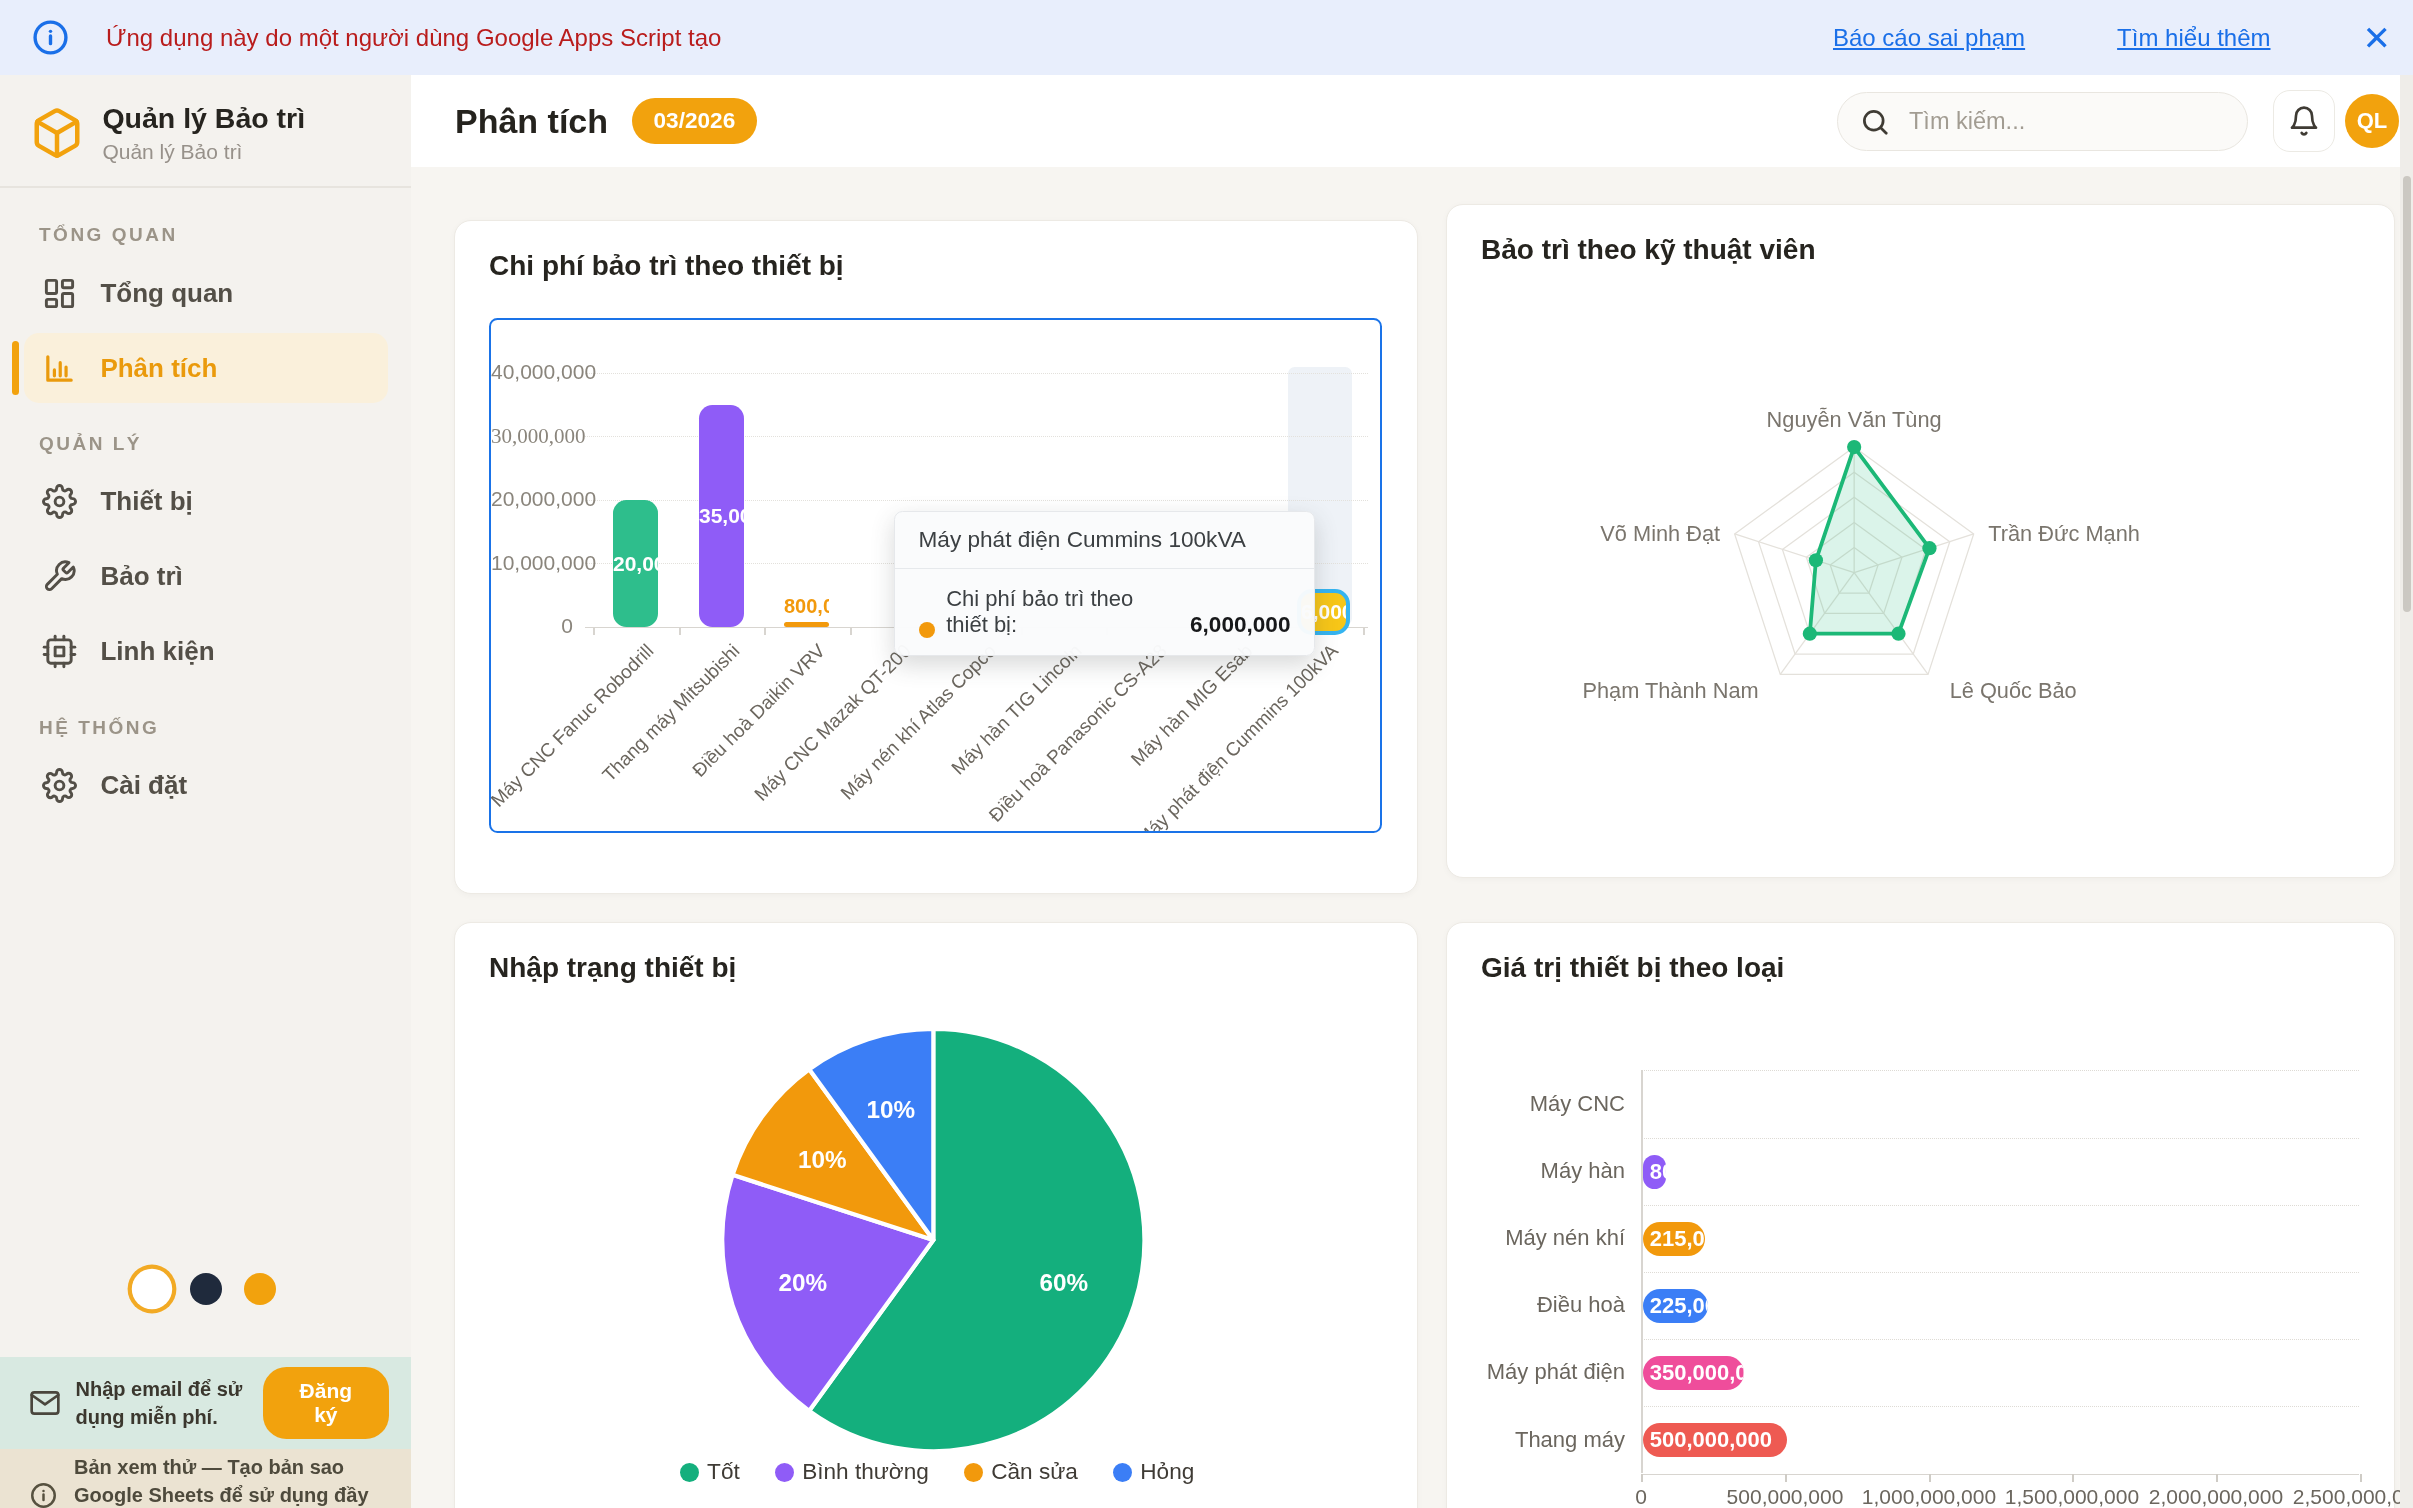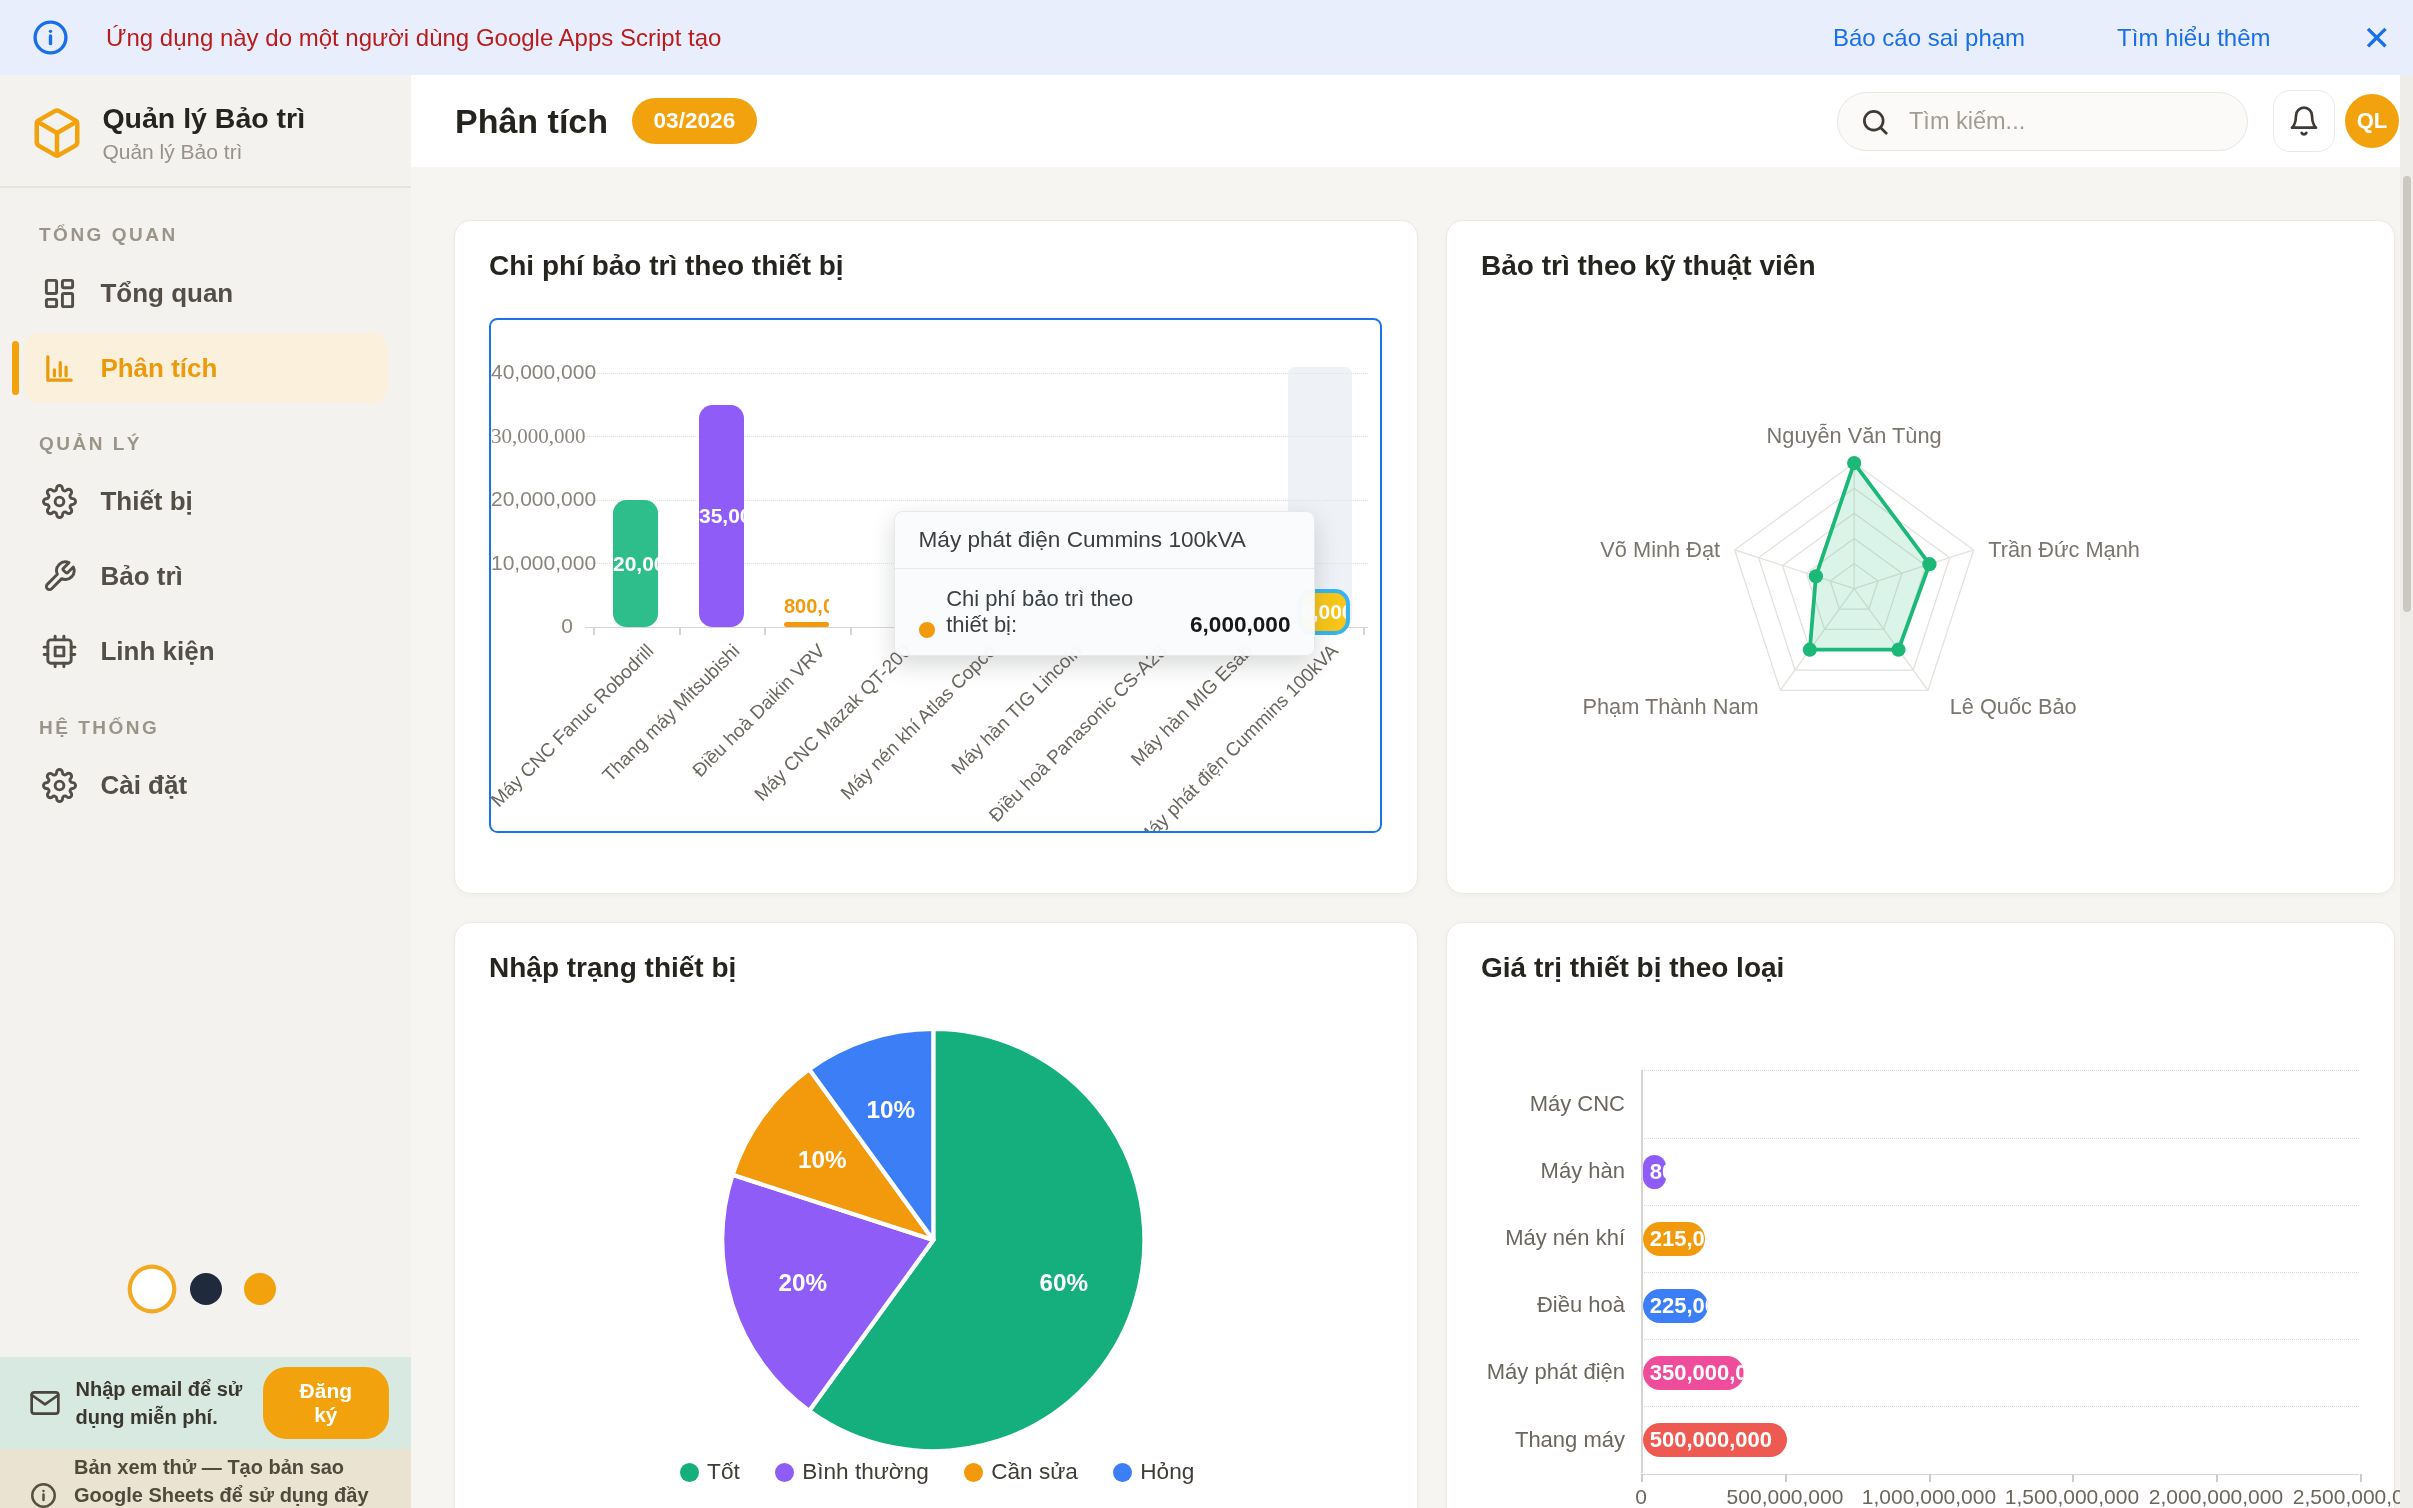--- a/index.html
+++ b/index.html
@@ -7,21 +7,21 @@
     width:2413px;height:1508px;overflow:hidden;position:relative;
     font-family:"Liberation Sans","DejaVu Sans",sans-serif;
     background:#F7F5F1;color:#2B2925;
   }
   
   .banner{position:absolute;left:0;top:0;width:2413px;height:75px;background:#E8EEFC;
     display:flex;align-items:center;z-index:30;}
   .banner-info{margin-left:32px;width:37px;height:37px;flex:0 0 auto;}
   .banner-text{margin-left:37px;font-size:24px;color:#b91c1c;}
   .banner-spacer{flex:1;}
-  .banner-link{font-size:24px;color:#1A6FE8;cursor:pointer;white-space:nowrap;}
+  .banner-link{font-size:24px;color:#1A6FE8;cursor:pointer;white-space:nowrap;text-decoration:underline;}
   .banner-link.report{margin-right:92px;}
   .banner-link.learn{margin-right:92px;}
   .banner-close{margin-right:22px;font-size:34px;color:#1A6FE8;cursor:pointer;line-height:1;font-weight:bold;}
   
   .sidebar{position:absolute;left:0;top:75px;width:411px;height:1433px;background:#F4F2EE;z-index:20;}
   .logo-row{display:flex;align-items:center;padding:27px 23.5px 22px 30px;}
   .logo-icon{width:54px;height:54px;color:#F2A20D;flex:0 0 auto;}
   .logo-txt{margin-left:18.4px;}
   .logo-title{font-size:28.5px;font-weight:bold;color:#26241F;}
   .logo-sub{font-size:21px;color:#97918A;margin-top:5px;}
@@ -62,21 +62,21 @@
     border-radius:17px;display:flex;align-items:center;justify-content:center;cursor:pointer;box-sizing:border-box;}
   .bell-btn .bicon{width:32px;height:32px;color:#3F3B34;}
   .avatar{position:absolute;left:1934px;top:19px;width:54px;height:54px;border-radius:50%;background:#F2A20D;
     display:flex;align-items:center;justify-content:center;color:#FFF;font-size:22px;font-weight:bold;cursor:pointer;}
   
   .content-bg{position:absolute;left:411px;top:168px;width:1989px;height:1341px;background:#F7F5F1;}
   .card{position:absolute;background:#FFF;border:1.7px solid #EDEAE4;border-radius:17px;
     box-shadow:0 1.7px 6.7px rgba(0,0,0,0.03);box-sizing:border-box;}
   .card h2{margin:28.5px 0 0 34px;font-size:28px;font-weight:bold;color:#26241F;}
   #card-cost{left:454px;top:220px;width:964px;height:674px;}
-  #card-tech{left:1446px;top:220px;width:949px;height:674px;}
+  #card-tech{left:1446px;top:204px;width:949px;height:674px;}
   #card-status{left:454px;top:922px;width:964px;height:620px;}
   #card-value{left:1446px;top:922px;width:949px;height:620px;}
   
   .chart1-canvas{position:absolute;left:34px;top:97px;width:893px;height:515px;border:2.5px solid #1A73E8;
     border-radius:8.4px;background:#FFF;overflow:hidden;box-sizing:border-box;}
   .gline{position:absolute;left:94px;right:11.7px;border-top:1.7px dotted #E3E1DC;}
   .gline.base{border-top:1.7px solid #D8D5D0;}
   .ylab{position:absolute;left:0;width:82px;text-align:right;font-size:21px;color:#8A857C;}
   .xtick{position:absolute;width:1.7px;height:7.5px;background:#D8D5D0;}
   .xlab{position:absolute;white-space:nowrap;font-size:19px;color:#6B665E;transform:rotate(-45deg);transform-origin:100% 0;}

